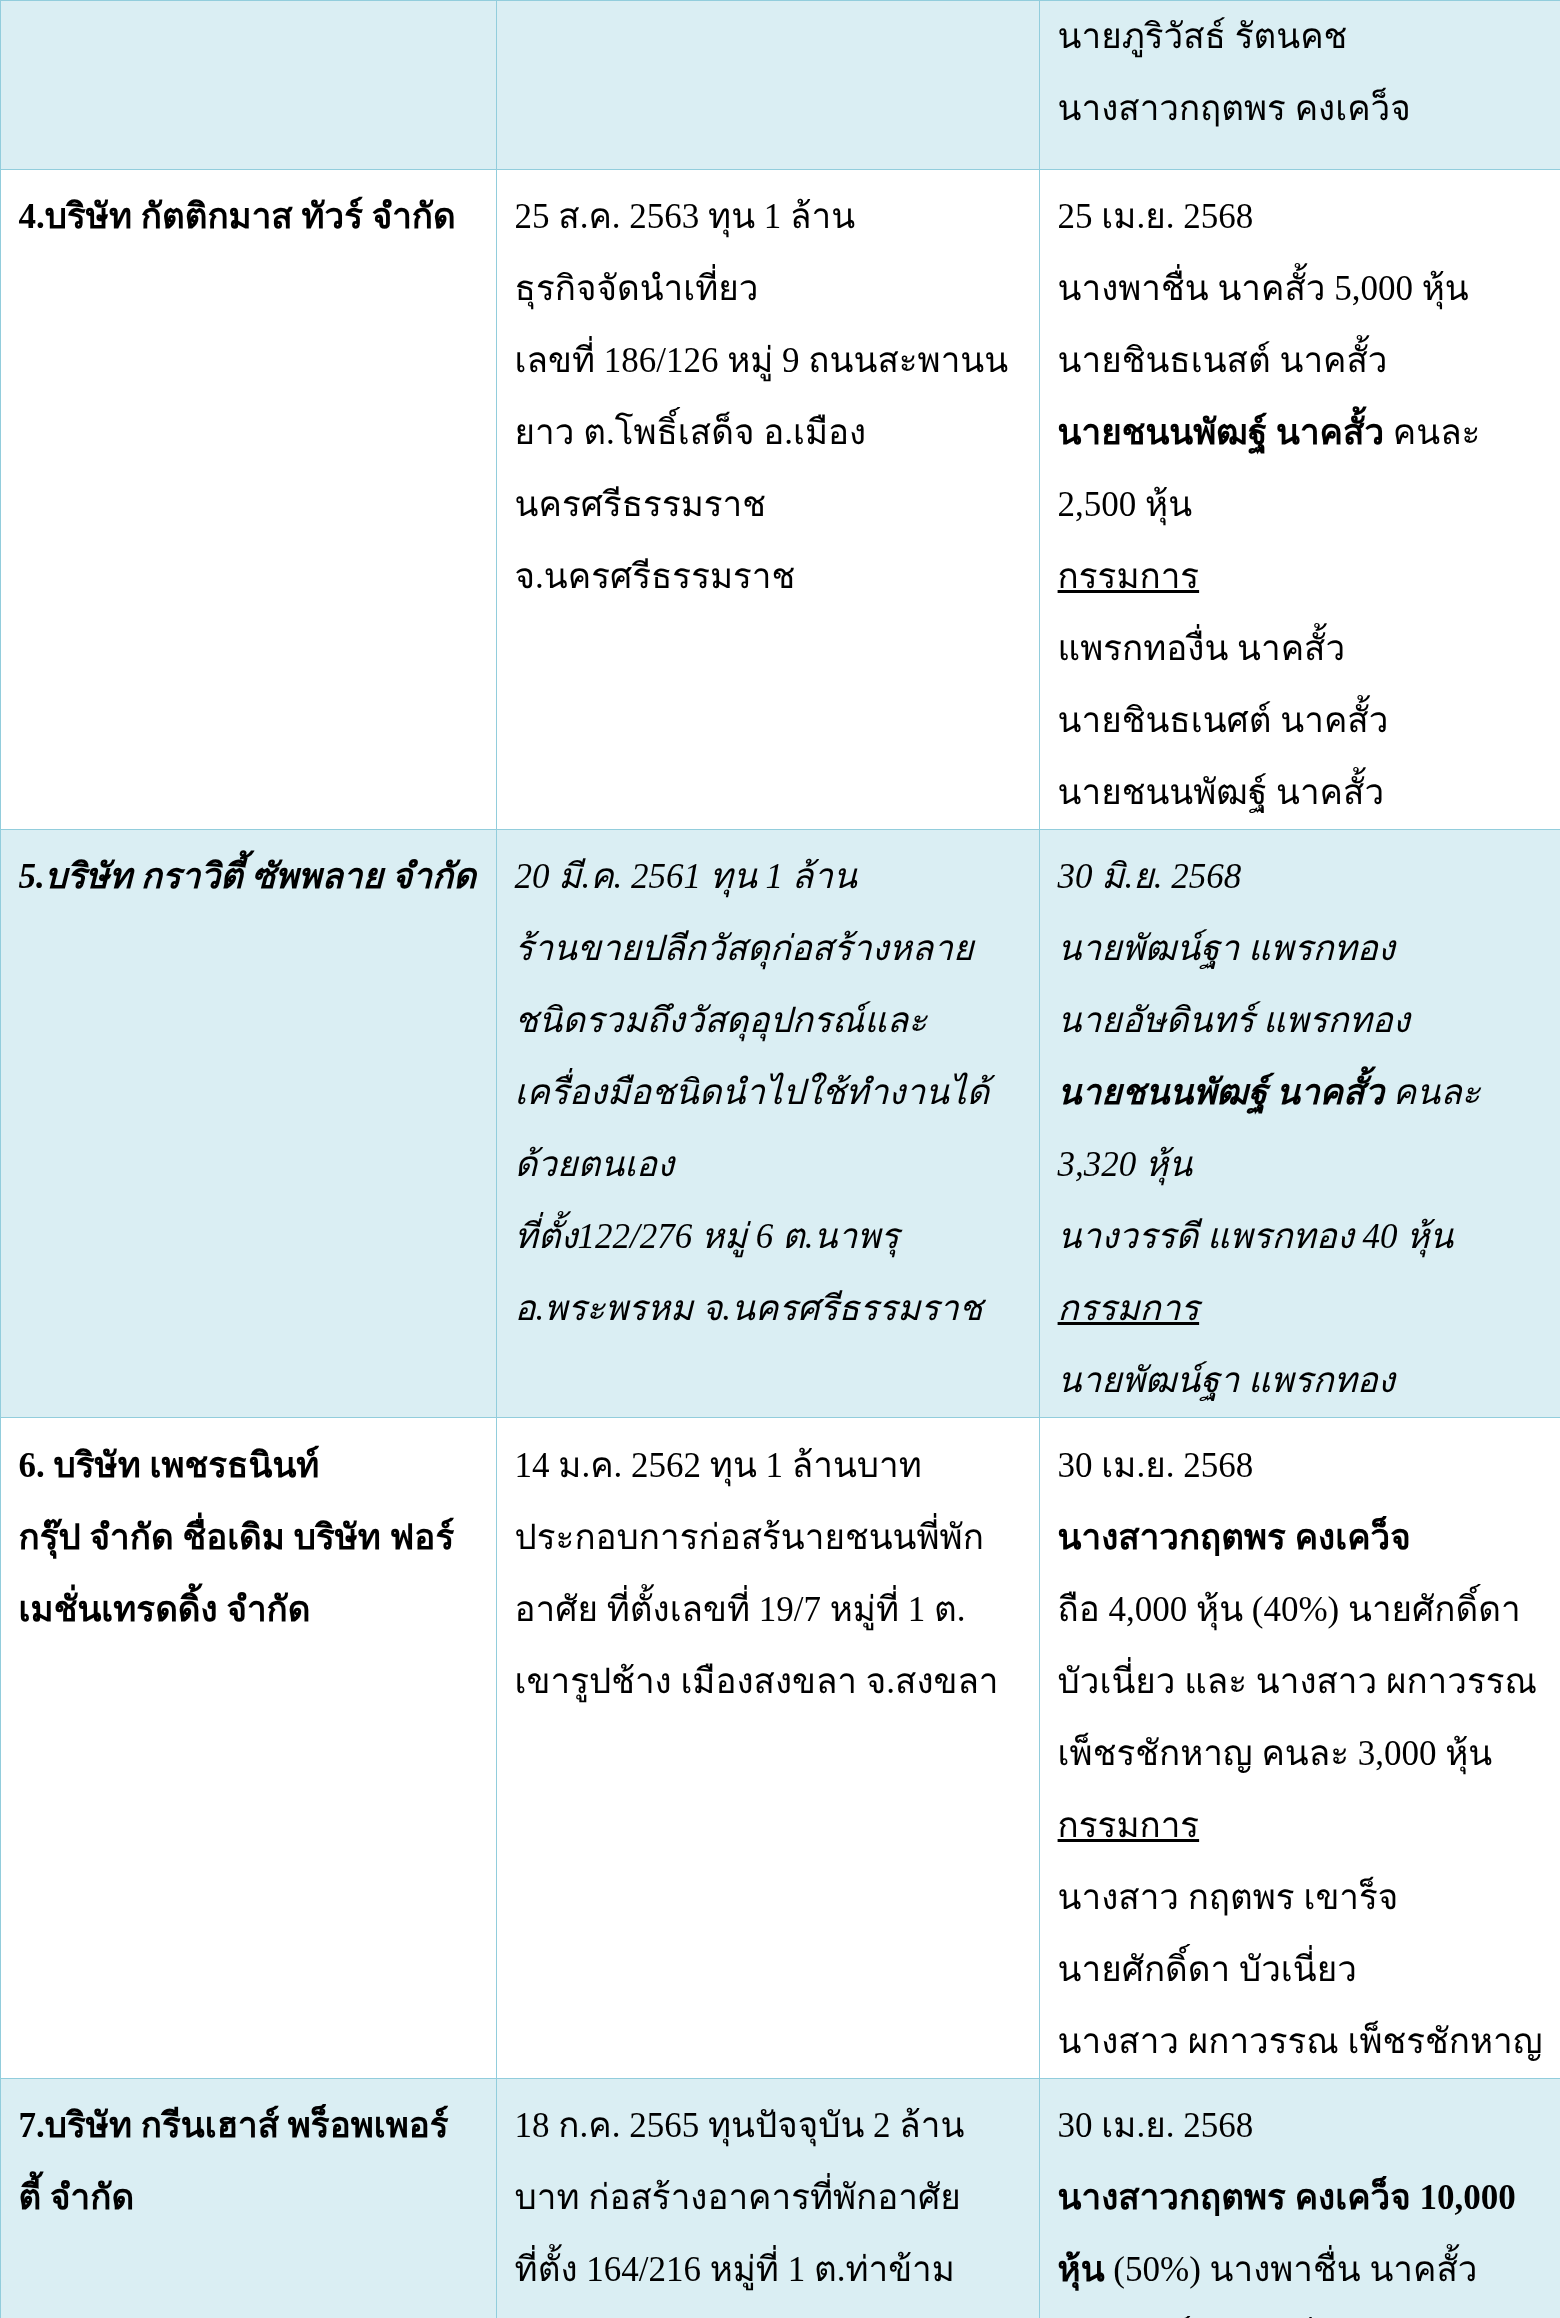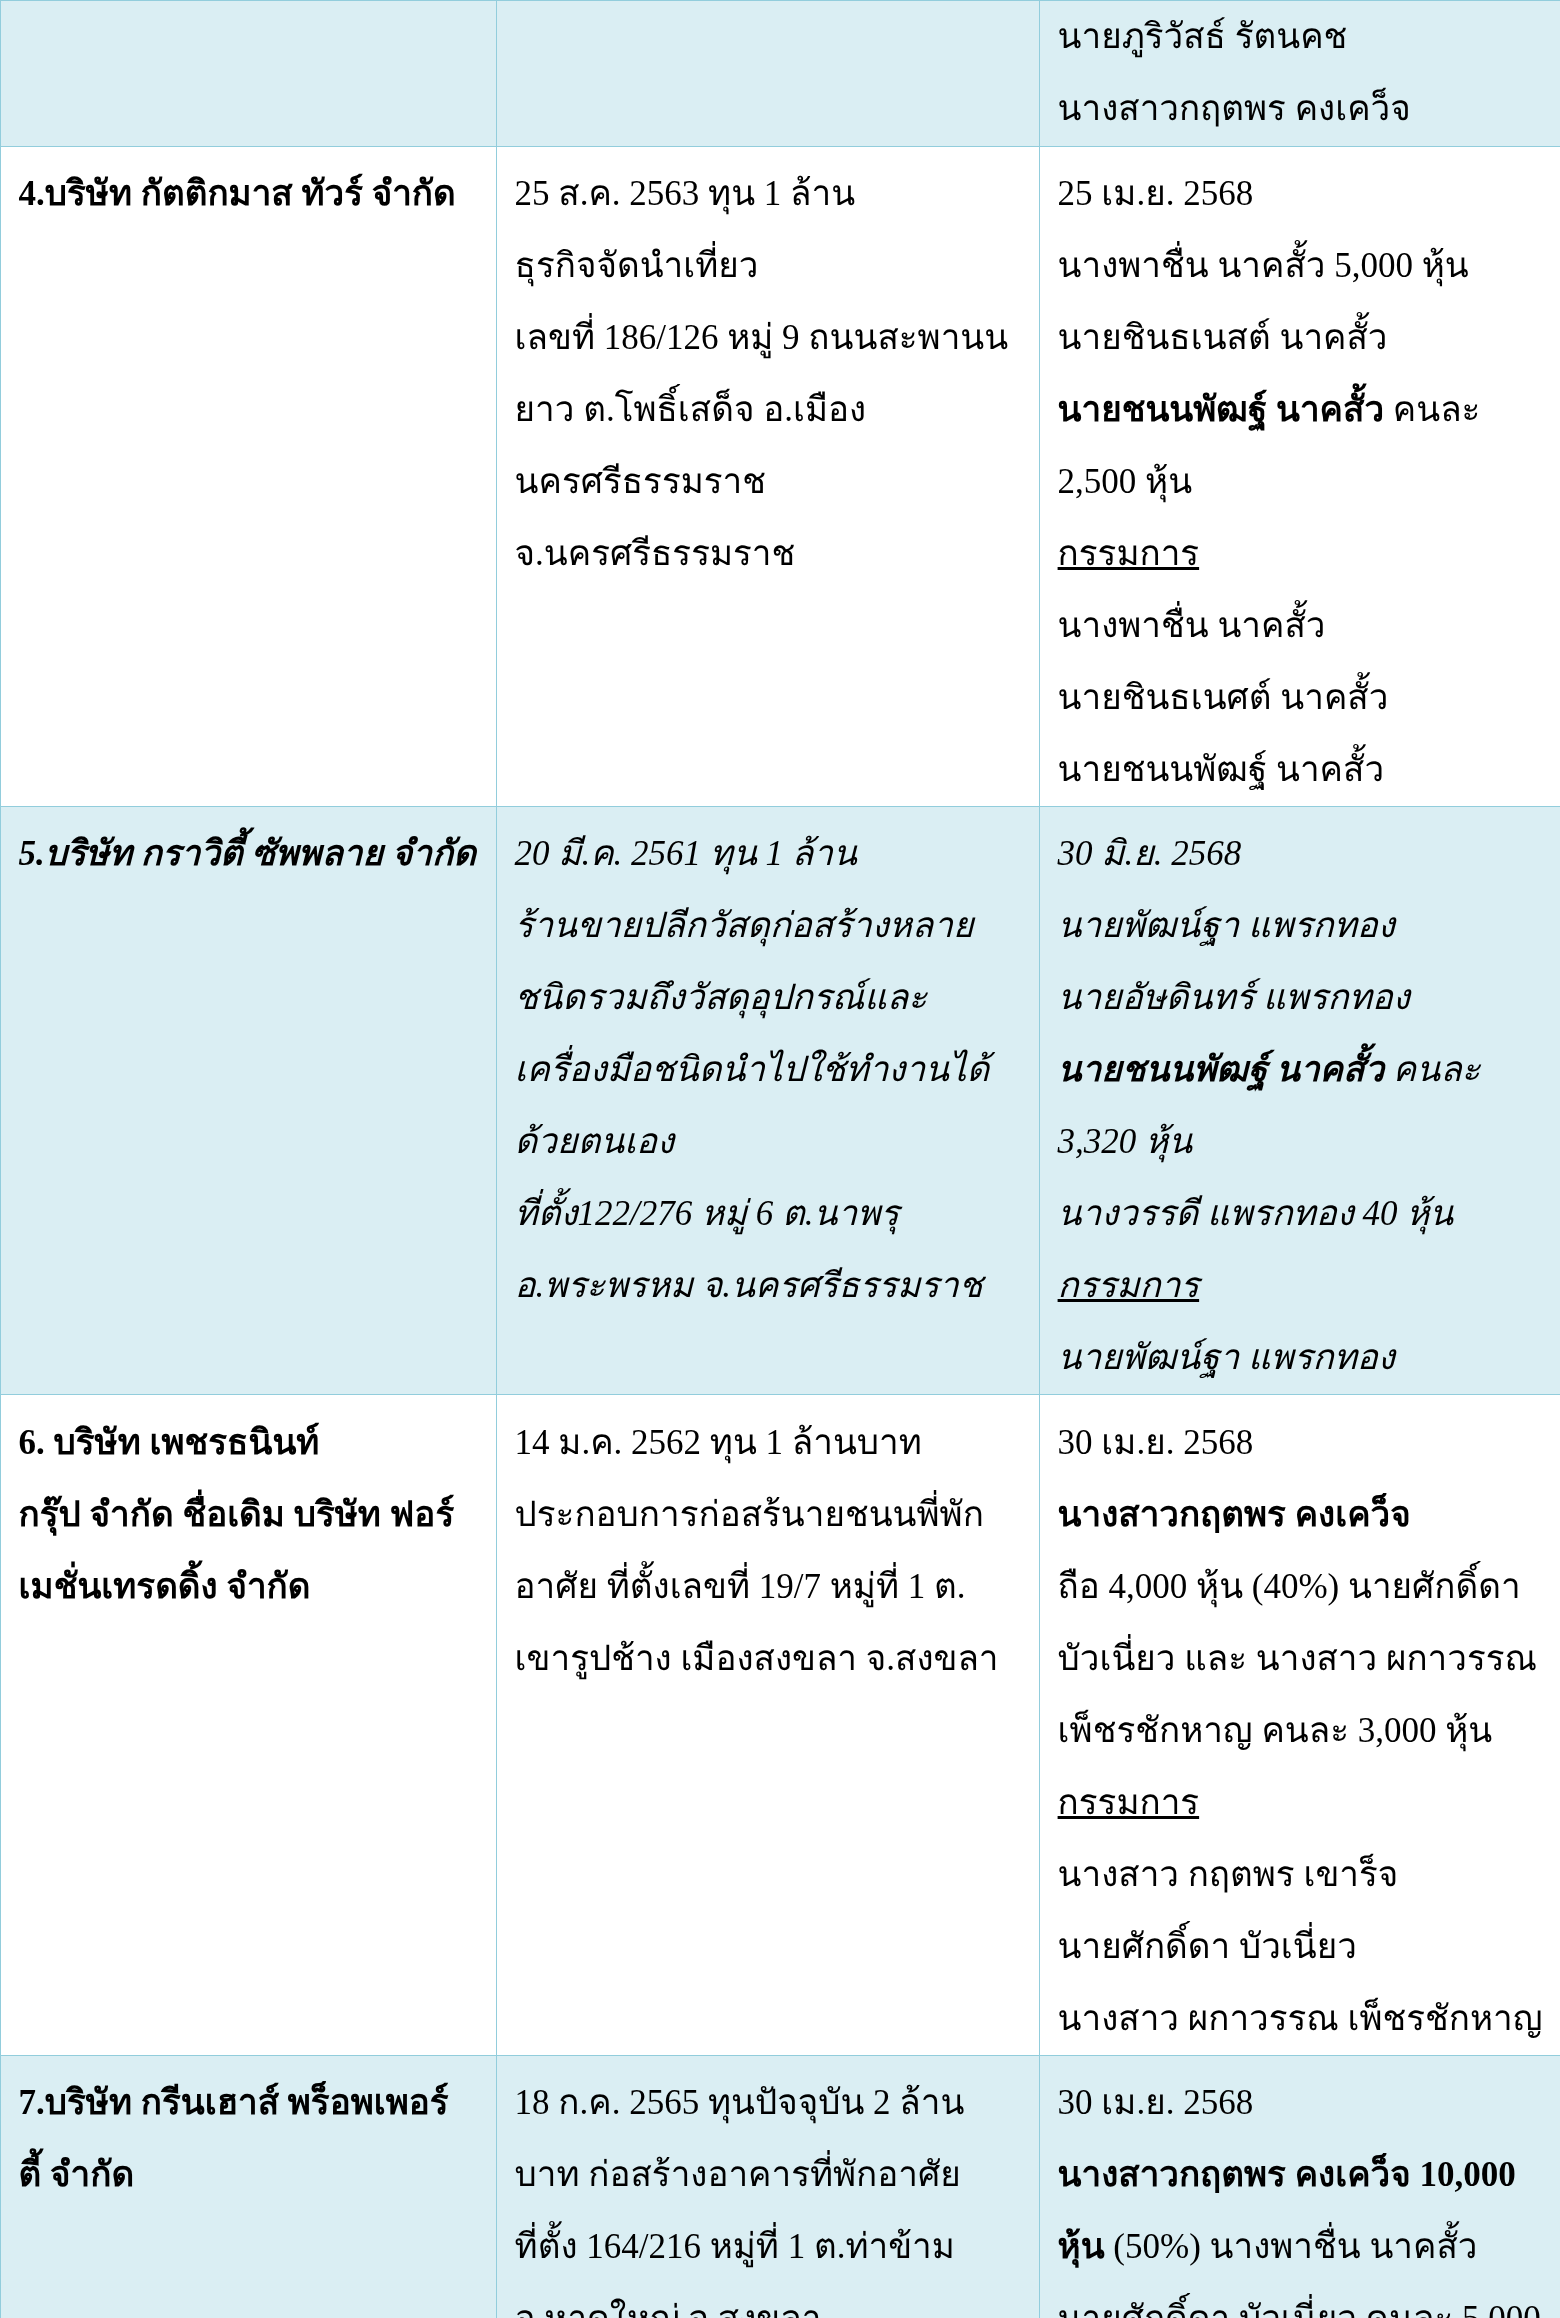--- a/index.html
+++ b/index.html
@@ -17,21 +17,21 @@
 </head>
 <body>
 
 <table class="doc">
   <colgroup>
       <col class="c1">
       <col class="c2">
       <col class="c3">
     </colgroup>
   <tbody id="tbody">
-      <tr class="shade" style="height: 146px;">
+      <tr class="shade" style="height: 169px;">
         <td class="name-cell" style="padding-top: 0px;"></td>
         <td style="padding-top: 0px;"></td>
         <td style="padding-top: 0px;">
           <span class="line"><span>นายภูริวัสธ์ รัตนคช</span></span>
           <span class="line"><span>นางสาวกฤตพร คงเคว็จ</span></span>
         </td>
       </tr>
       <tr class="plain" style="height: 649px; margin-left: 16px;">
         <td class="name-cell">
           <span class="line">4.บริษัท กัตติกมาส ทัวร์ จำกัด</span>
@@ -44,21 +44,21 @@
           <span class="line">นครศรีธรรมราช</span>
           <span class="line">จ.นครศรีธรรมราช</span>
         </td>
         <td>
           <span class="line"><span>25 เม.ย. 2568</span></span>
           <span class="line"><span>นางพาชื่น นาคสั้ว 5,000 หุ้น</span></span>
           <span class="line"><span>นายชินธเนสต์ นาคสั้ว</span></span>
           <span class="line"><span class="b">นายชนนพัฒฐ์ นาคสั้ว</span><span> คนละ</span></span>
           <span class="line"><span>2,500 หุ้น</span></span>
           <span class="line"><span class="u">กรรมการ</span></span>
-          <span class="line"><span>นางพาชื่น นาคสั้ว</span></span>
+          <span class="line"><span>แพรกทองื่น นาคสั้ว</span></span>
           <span class="line"><span>นายชินธเนศต์ นาคสั้ว</span></span>
           <span class="line"><span>นายชนนพัฒฐ์ นาคสั้ว</span></span>
         </td>
       </tr>
       <tr class="shade" style="height: 579px; font-style: italic;">
         <td class="name-cell">
           <span class="line">5.บริษัท กราวิตี้ ซัพพลาย จำกัด</span>
         </td>
         <td>
           <span class="line">20 มี.ค. 2561 ทุน 1 ล้าน</span>

